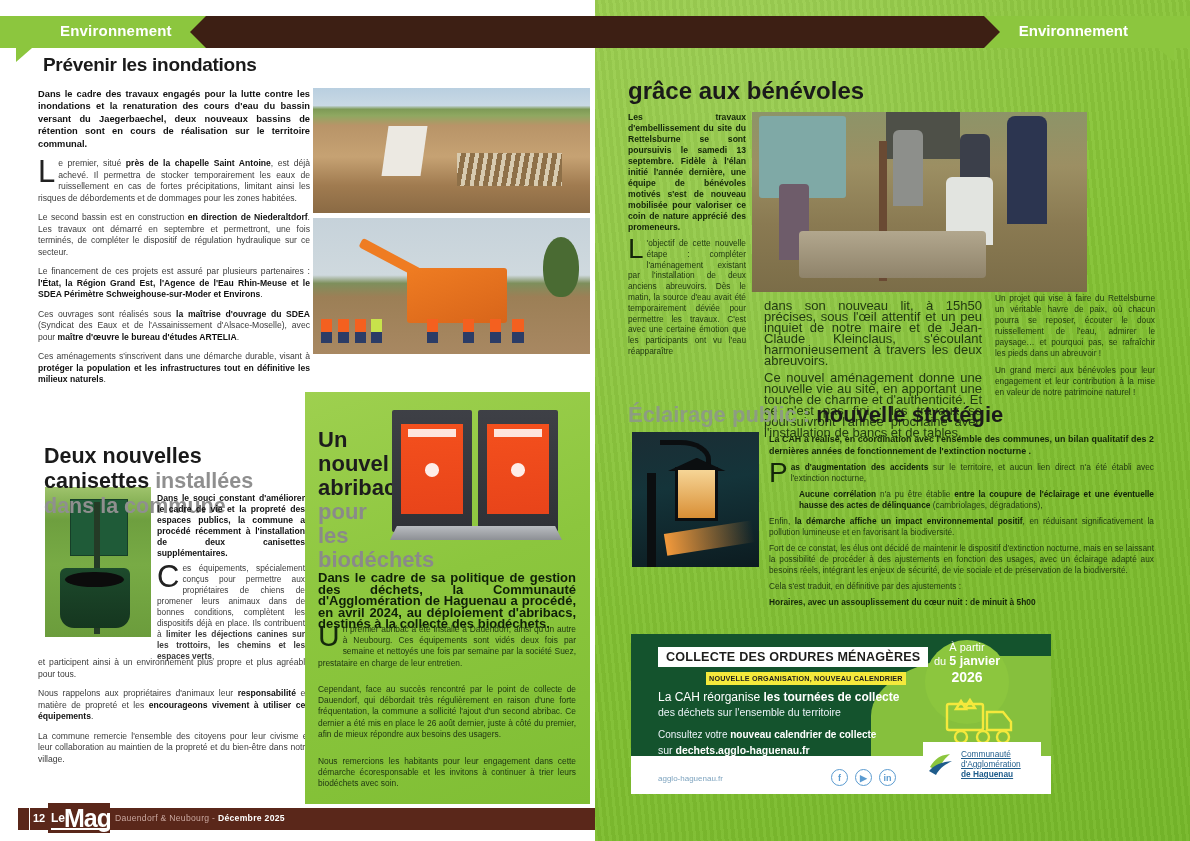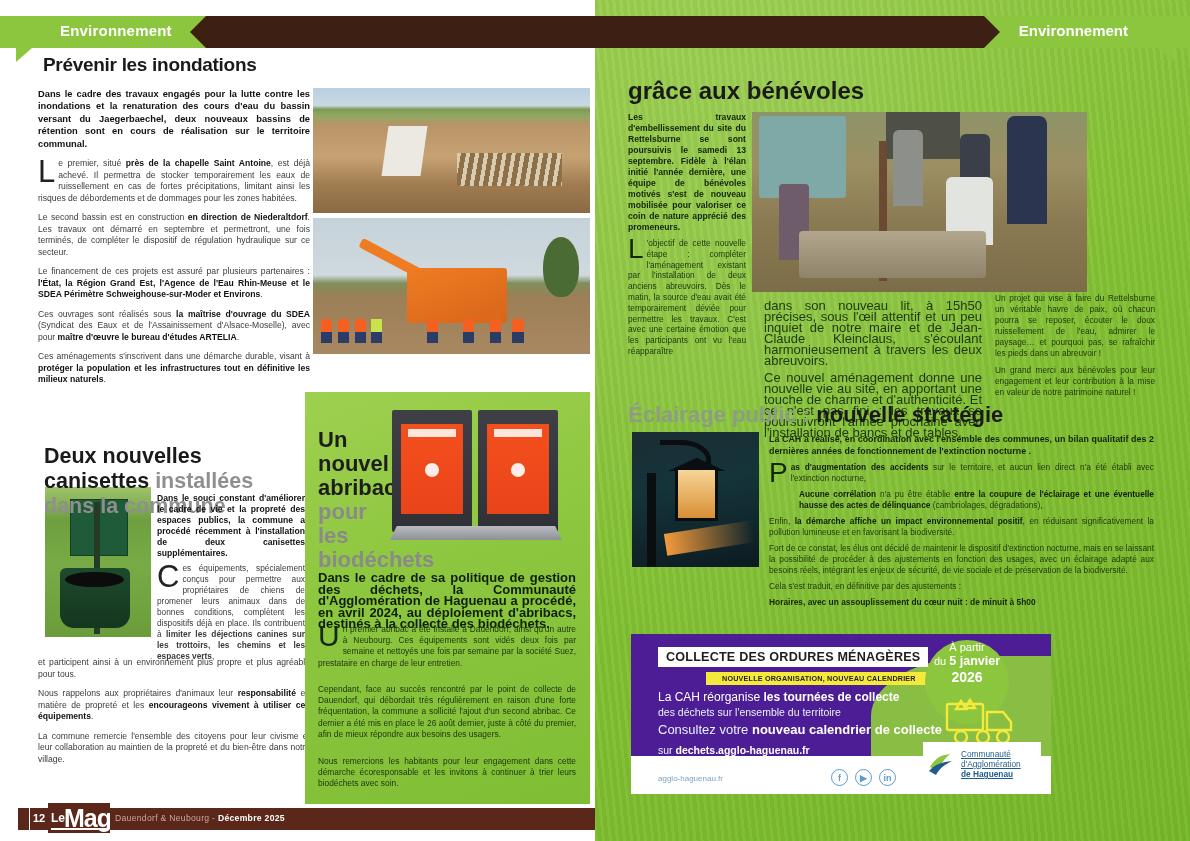--- a/index.html
+++ b/index.html
@@ -283,40 +283,40 @@
 
   .rp-c4 { position: absolute; left: 174px; top: 434px; width: 385px; }
   .rp-c4 .lead { font-size: 8.9px; font-weight: bold; color: #14260a; line-height: 11.6px; text-align: justify; margin-bottom: 5px; }
   .rp-c4 .body { font-size: 8.3px; color: #223a12; line-height: 11px; text-align: justify; margin-bottom: 5px; }
   .rp-c4 .bold { font-size: 8.4px; font-weight: bold; color: #14260a; line-height: 11px; }
   .rp-c4 b { color: #0f1f08; }
 
   
   .ad {
     position: absolute; left: 631px; top: 634px; width: 420px; height: 160px;
-    background: #4c1d95; overflow: hidden;
+    background: #14532d; overflow: hidden;
   }
   .ad-wrap { position: absolute; left: 0; top: 0; width: 420px; height: 160px; }
   .ad-white-strip { position: absolute; left: 0; bottom: 0; width: 420px; height: 38px; background: #ffffff; }
   .ad-swoosh {
     position: absolute; right: -40px; bottom: 18px; width: 220px; height: 120px;
     background: #8cc63e; border-radius: 50% 0 0 0; opacity: .95;
   }
   .ad-title {
     position: absolute; left: 27px; top: 13px; background: #fff; color: #1d1d1b;
     font-size: 12.6px; font-weight: bold; padding: 3px 8px; letter-spacing: .2px;
   }
   .ad-sub {
     position: absolute; left: 75px; top: 38px; background: #f5e93c; color: #1d1d1b;
-    font-size: 7.2px; font-weight: bold; padding: 2px 16px; letter-spacing: .2px;
+    font-size: 7.2px; font-weight: bold; padding: 2px 3px; letter-spacing: .2px;
   }
   .ad-line1 { position: absolute; left: 27px; top: 56px; font-size: 12px; color: #fff; }
   .ad-line1 b { color: #fff; }
   .ad-line2 { position: absolute; left: 27px; top: 72px; font-size: 10.5px; color: #eaf2f7; }
-  .ad-line3 { position: absolute; left: 27px; top: 88px; font-size: 13px; color: #eaf2f7; }
+  .ad-line3 { position: absolute; left: 27px; top: 95px; font-size: 10px; color: #eaf2f7; }
   .ad-line4 { position: absolute; left: 27px; top: 110px; font-size: 10.5px; color: #eaf2f7; }
   .ad-line3 b, .ad-line4 b { color: #fff; font-weight: bold; }
   .ad-circle {
     position: absolute; left: 294px; top: 6px; width: 84px; height: 84px;
     border-radius: 50%; background: #8cc63e; color: #fff; text-align: center;
   }
   .ad-circle .l1 { font-size: 11px; margin-top: 1px; }
   .ad-circle .l2 { font-size: 11px; margin-top: 1px; }
   .ad-circle .l2 b { font-size: 12.5px; }
   .ad-circle .l3 { font-size: 14px; font-weight: bold; margin-top: 1px; }

